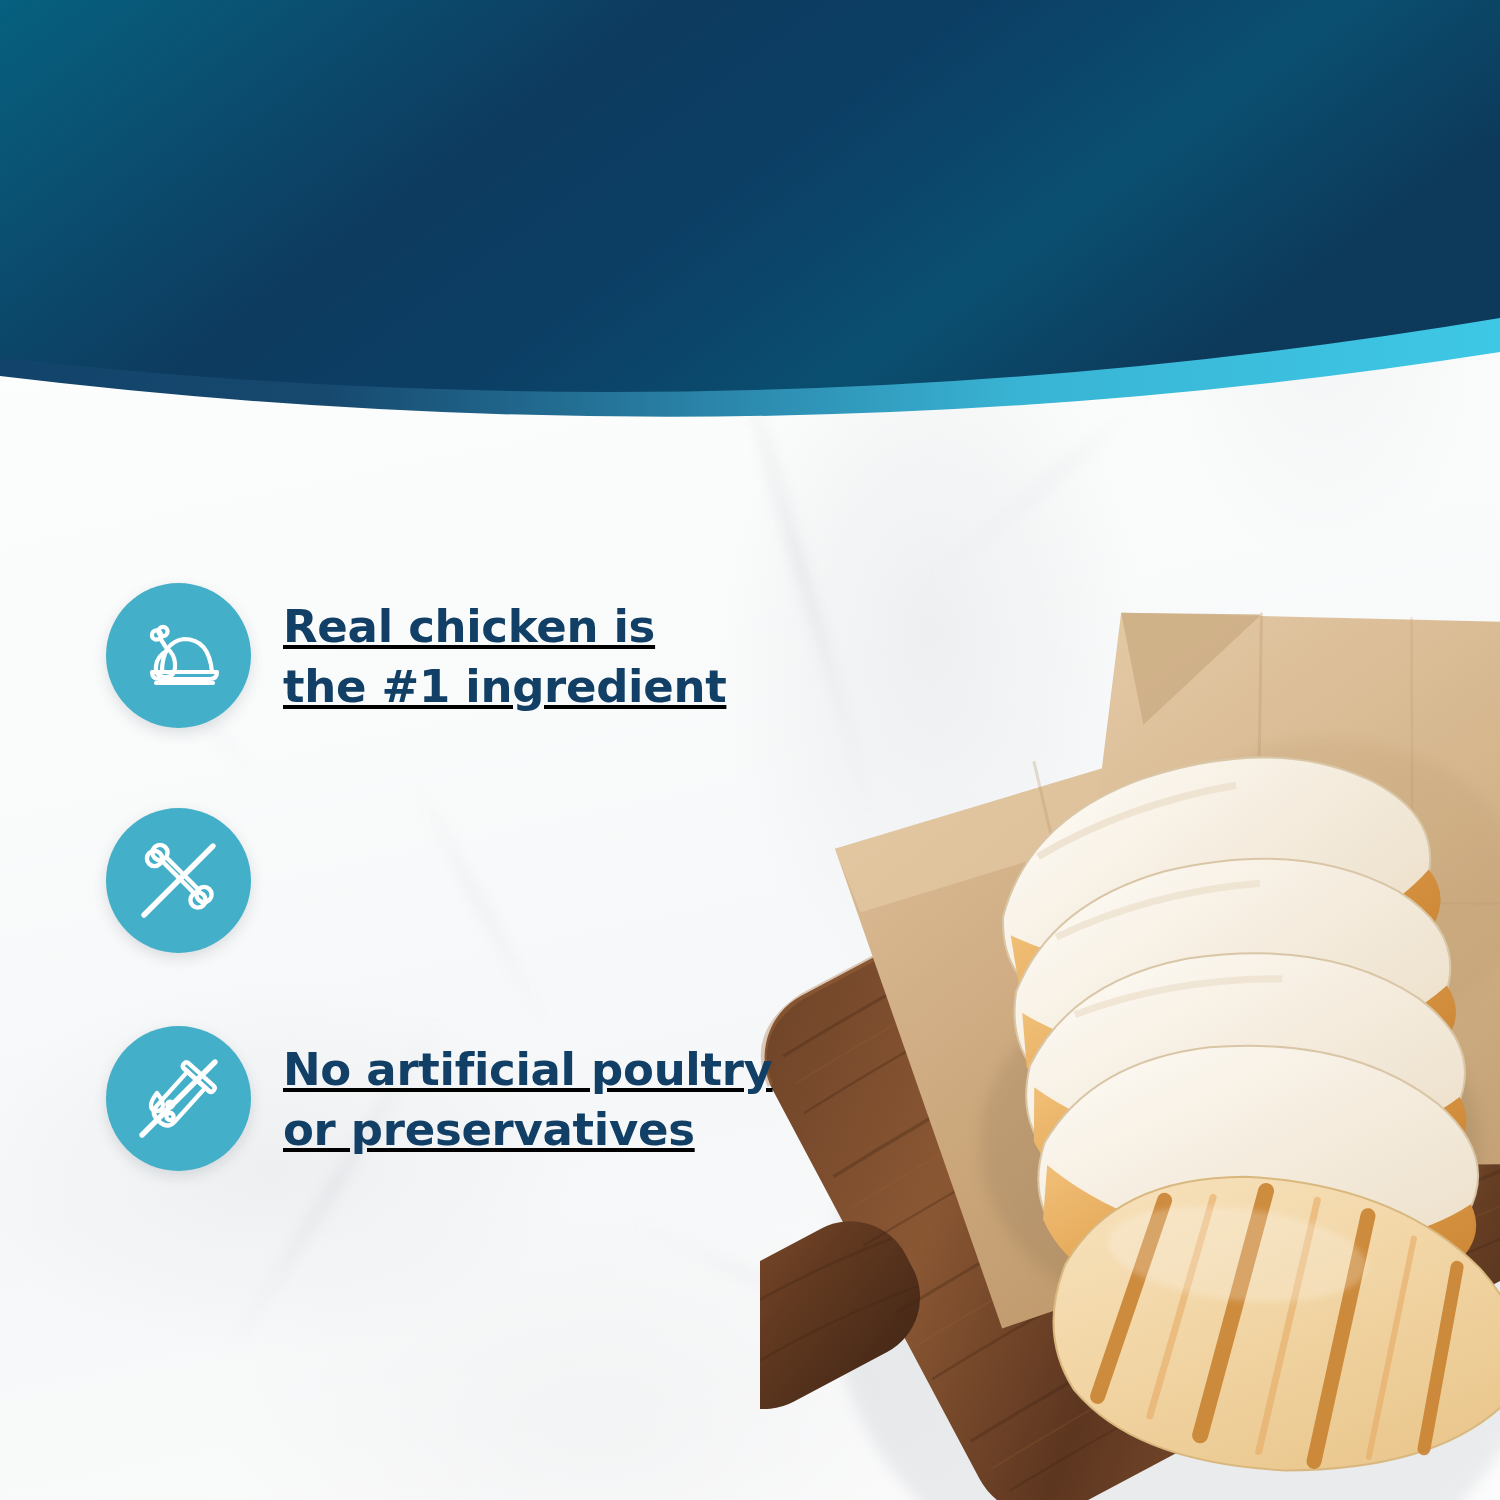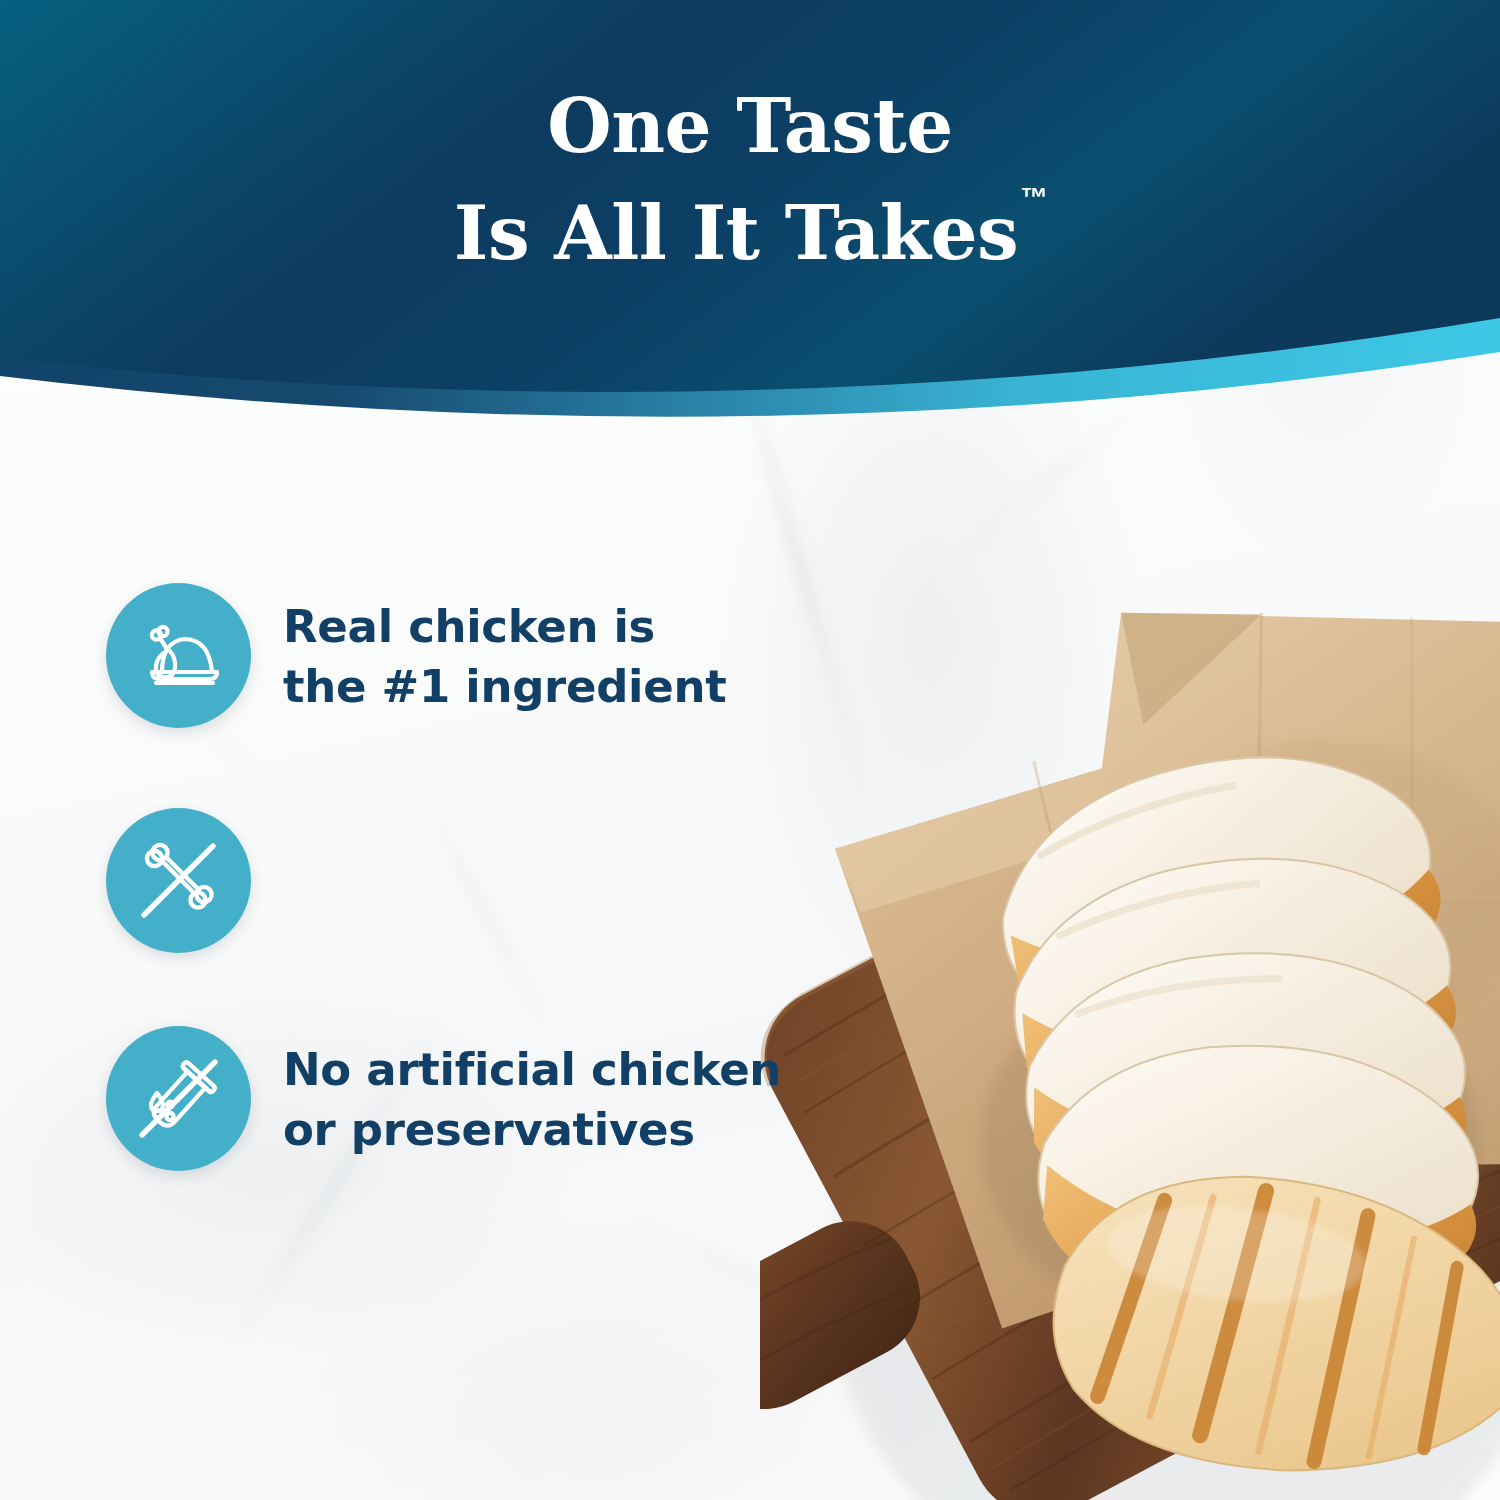--- a/index.html
+++ b/index.html
@@ -67,21 +67,21 @@
     top:-26px;
     left:2px;
     letter-spacing:0;
   }
 
   
   .photo { position:absolute; left:760px; top:585px; width:745px; height:920px; z-index:2; }
 
   
   .bullets { position:absolute; left:0; top:0; width:1500px; height:1500px; z-index:5; }
-  .bullet { position:absolute; display:flex; align-items:flex-start; }
+  .bullet { position:absolute; display:flex; align-items:flex-start;text-decoration:underline; }
   .b1 { left:106px; top:583px; }
   .b2 { left:106px; top:808px; }
   .b3 { left:106px; top:1026px; }
 
   .icon-circle {
     width:145px; height:145px; flex:0 0 145px;
     border-radius:50%;
     background:#44AFC8;
     box-shadow:0 5px 14px rgba(60,80,95,.16);
     display:flex; align-items:center; justify-content:center;
@@ -280,24 +280,20 @@
           <stop offset="100%" stop-color="#3EC8E6"></stop>
         </linearGradient>
       </defs>
 
       <path d="M0 0 H1500 V352 Q760 468 0 376 Z" fill="url(#accGrad)"></path>
 
       <path d="M0 0 H1500 V318 Q760 442 0 358 Z" fill="url(#hdrGrad)"></path>
     </svg>
   </div>
 
-  <div class="headline">
-    <span class="ln">One Taste</span>
-    <span class="ln"><span>Is All It Takes</span><span class="tm">™</span></span>
-  </div>
 
   <div class="bullets">
 
     <div class="bullet b1">
       <div class="icon-circle">
         <svg width="100" height="100" viewBox="0 0 100 100" fill="none" stroke="#ffffff" stroke-width="4.2" stroke-linecap="round" stroke-linejoin="round">
 
           <path d="M33 66 Q33 36 55 33 Q80 33 83 66"></path>
 
           <path d="M39 44 Q28 50 27 60 Q26 70 35 71 Q45 72 46 62 Q47 52 41 45"></path>
@@ -345,18 +341,18 @@
 
             <circle cx="49" cy="62" r="2.8"></circle>
             <circle cx="57" cy="71" r="3.6"></circle>
           </g>
 
           <path d="M30 46 Q36 54 36 58 Q36 64 30 64 Q24 64 24 58 Q24 54 30 46 Z"></path>
 
           <path d="M88 15 L15 88" stroke-width="5.4"></path>
         </svg>
       </div>
-      <div class="bullet-text">No artificial chicken
+      <div class="bullet-text">No artificial poultry
 or preservatives</div>
     </div>
 
   </div>
 </div>
 
 </body></html>

